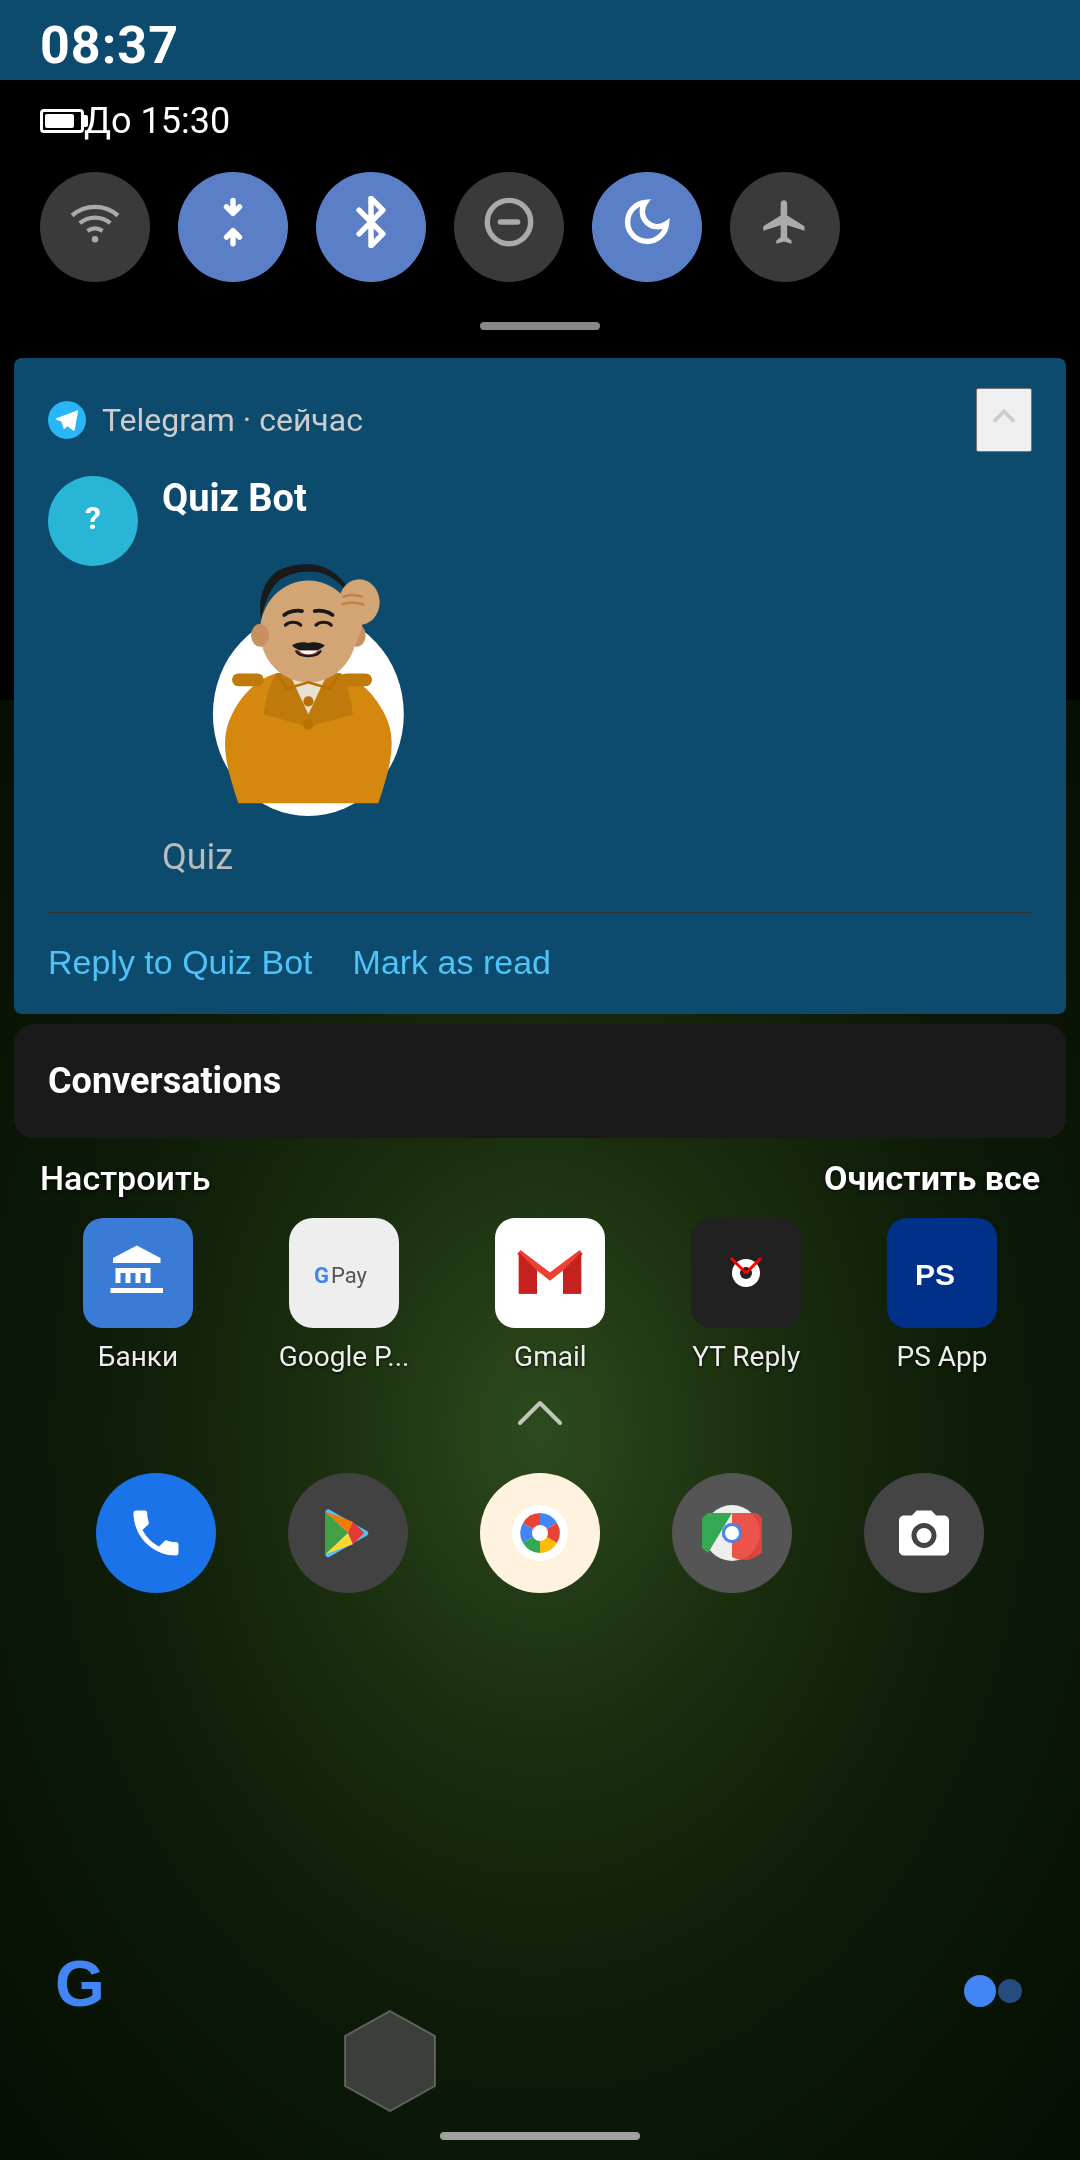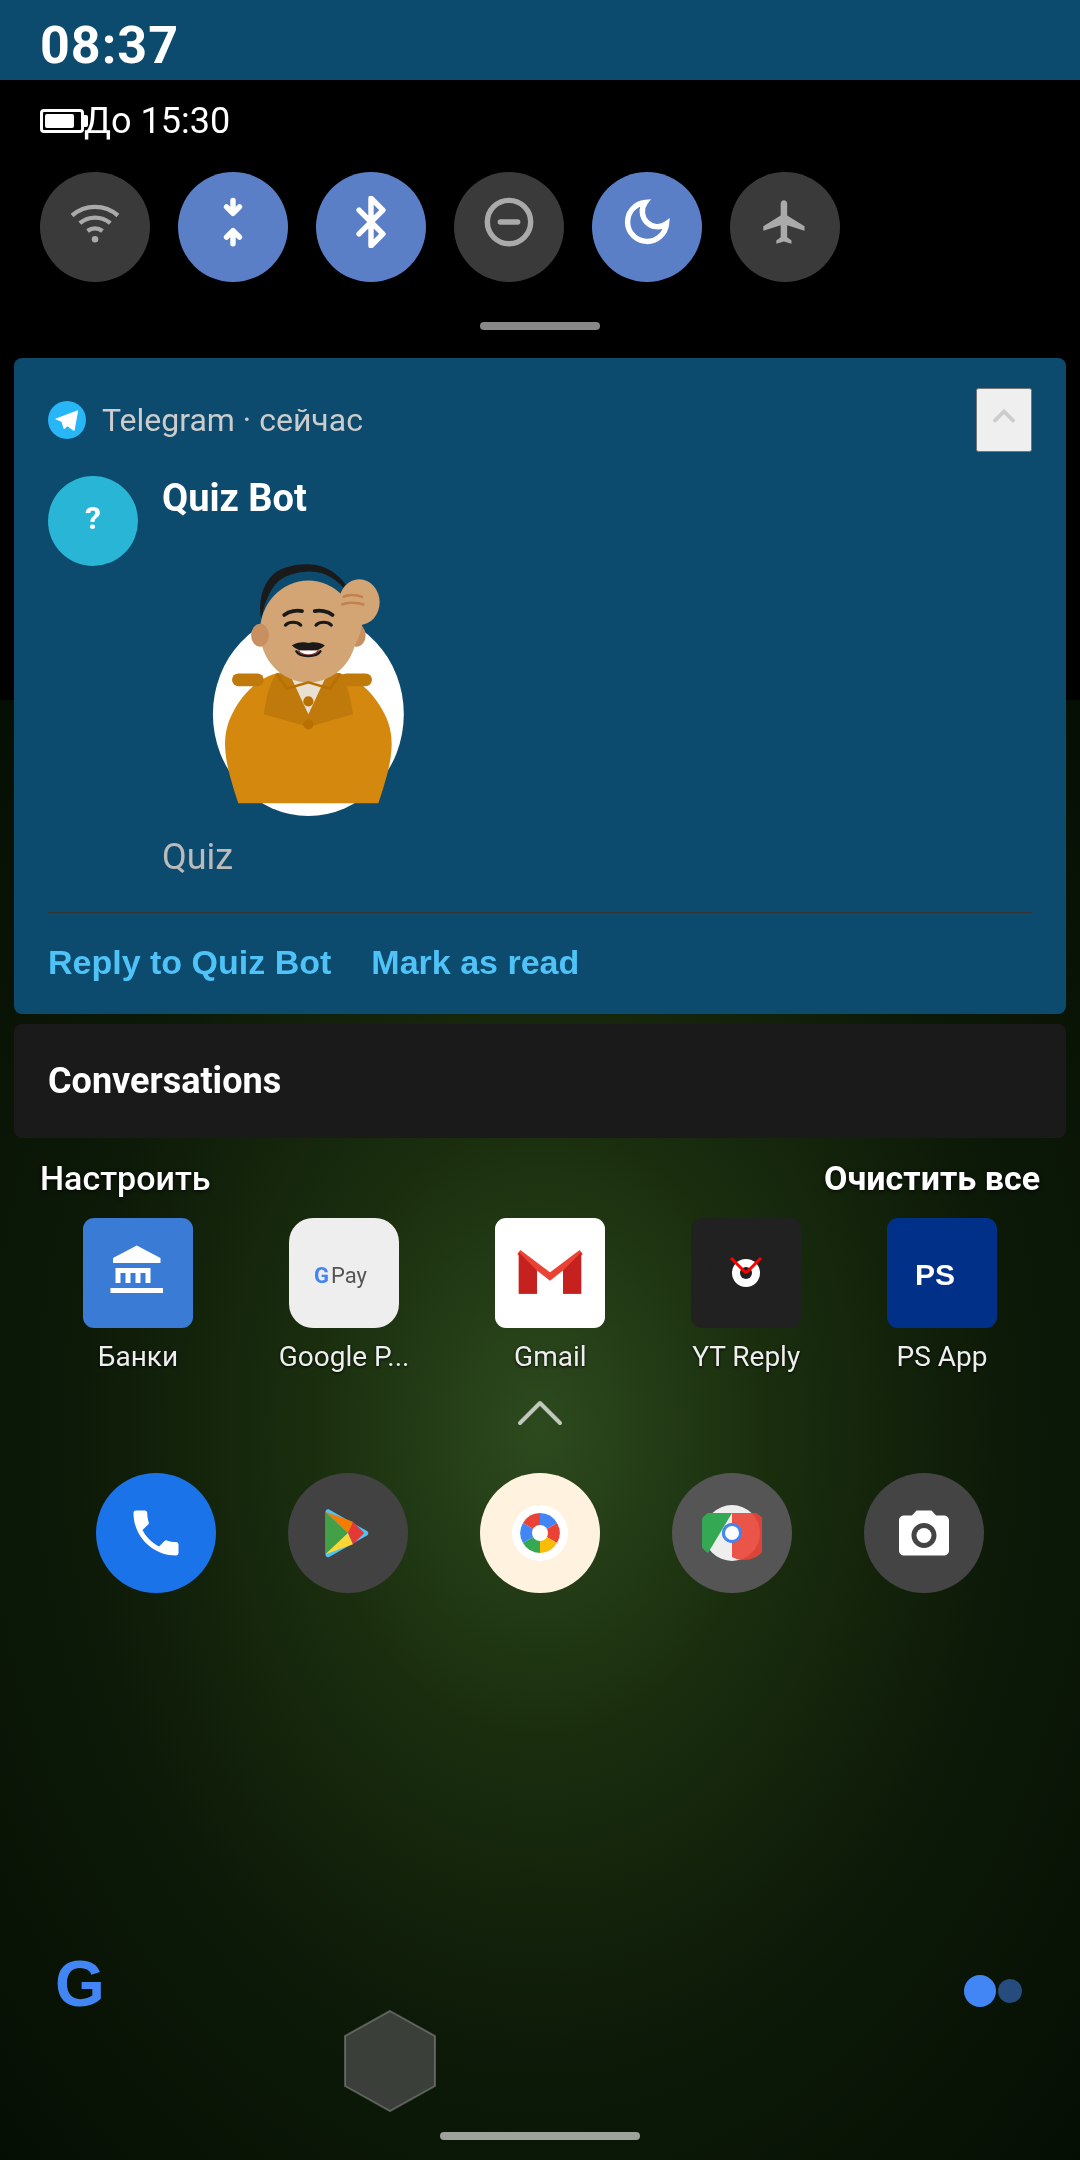--- a/index.html
+++ b/index.html
@@ -243,31 +243,31 @@
       display: flex;
       gap: 40px;
       padding: 30px 0 32px 0;
       border-top: 1px solid #333;
       margin-top: 10px;
     }
 
     .notif-action-btn {
       color: #4fc3f7;
       font-size: 34px;
-      font-weight: 700;
+      font-weight: 400;
       cursor: pointer;
       background: none;
       border: none;
       padding: 0;
     }
 
     
     .conversations-card {
       background: #1a1a1a;
-      border-radius: 8px;
+      border-radius: 20px;
       padding: 36px 34px;
       margin-bottom: 10px;
     }
 
     .conversations-title {
       color: #fff;
       font-size: 36px;
       font-weight: 700;
     }
 
@@ -312,21 +312,21 @@
       display: flex;
       flex-direction: column;
       align-items: center;
       gap: 12px;
       cursor: pointer;
     }
 
     .app-icon {
       width: 110px;
       height: 110px;
-      border-radius: 11px;
+      border-radius: 20px;
       display: flex;
       align-items: center;
       justify-content: center;
       font-size: 52px;
     }
 
     .app-label {
       color: #eee;
       font-size: 28px;
       text-align: center;

